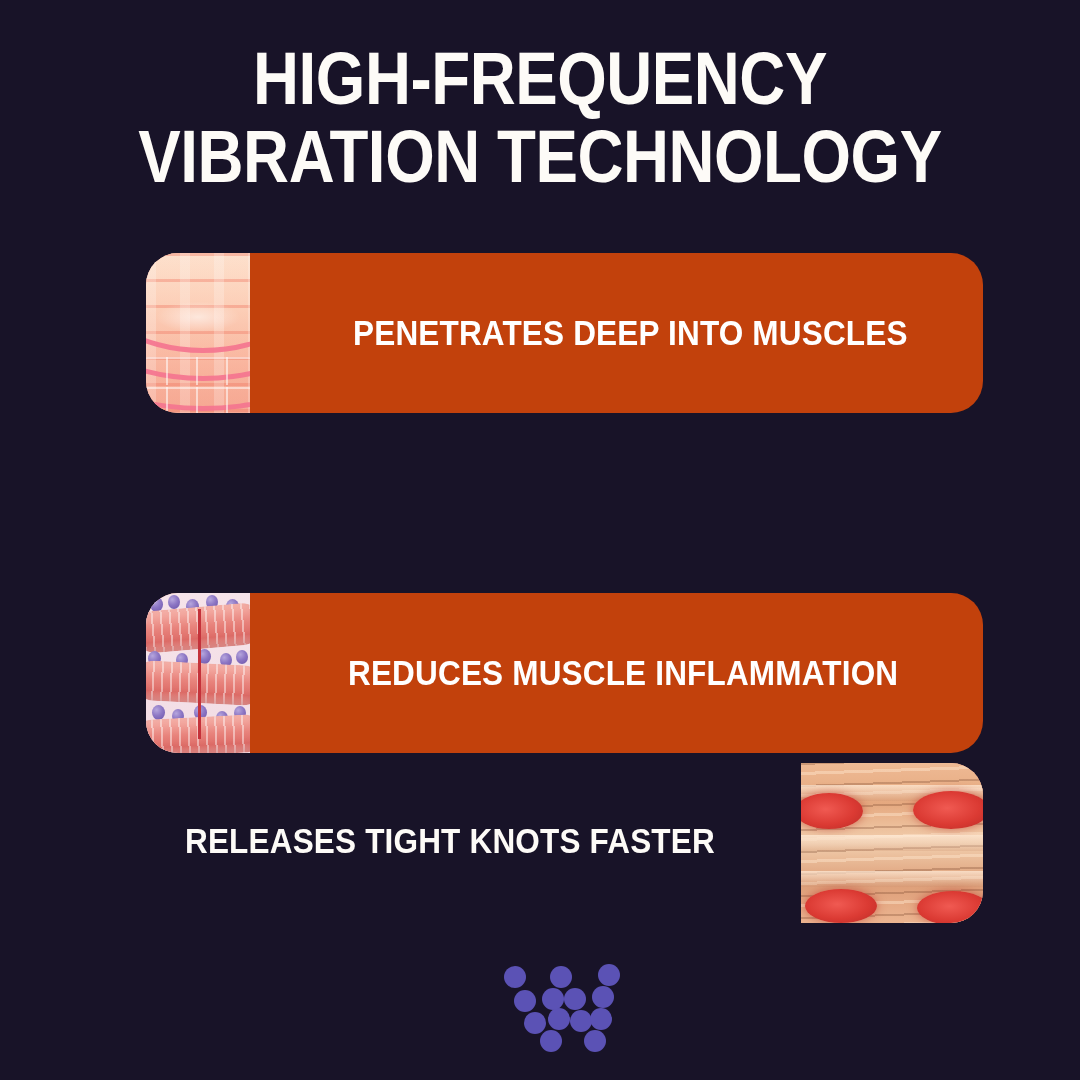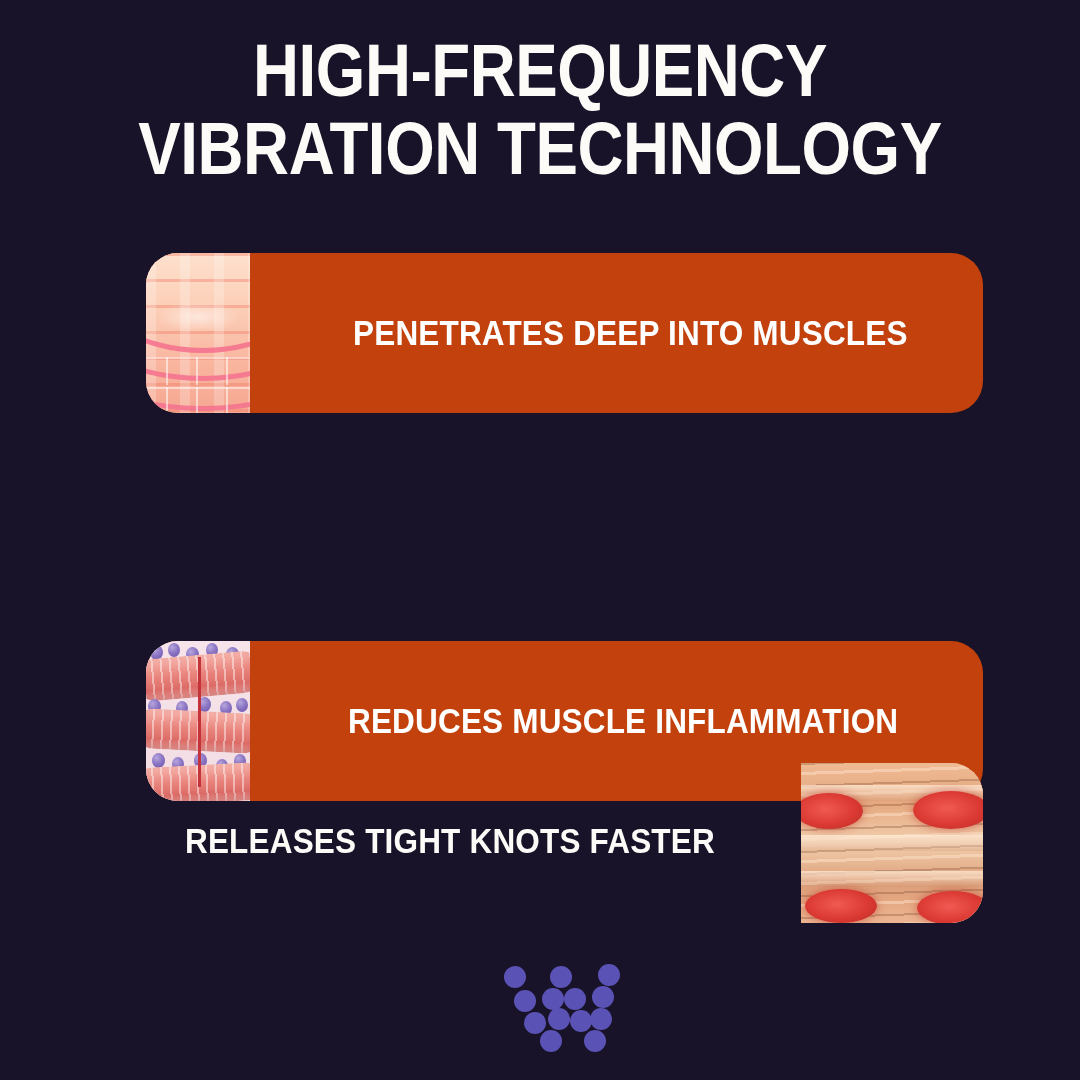--- a/index.html
+++ b/index.html
@@ -15,21 +15,21 @@
     width: 1080px;
     height: 1080px;
     background: #181328;
     overflow: hidden;
   }
 
   
   .title-block {
     position: absolute;
     left: 0;
-    top: 32px;
+    top: 40px;
     width: 1080px;
     text-align: center;
   }
   .title-line {
     display: block;
     color: #fdfbf7;
     font-family: "Liberation Sans", sans-serif;
     font-weight: bold;
     font-size: 74px;
     line-height: 78px;
@@ -224,21 +224,21 @@
         <div class="wave" style="width:300px; height:196px; margin-left:-150px; top:-78px;"></div>
         <div class="wave" style="width:372px; height:244px; margin-left:-186px; top:-96px;"></div>
         <div class="wave" style="width:448px; height:292px; margin-left:-224px; top:-112px;"></div>
         <div class="cellrow" style="top:104px;"></div>
         <div class="cellrow" style="top:134px;"></div>
       </div>
     </div>
   </div>
 
 
-  <div class="row" style="left:0; top:593px; width:972px;margin-top:48px;">
+  <div class="row" style="left:0; top:593px; width:972px;">
     <div class="bar" style="left:245px; width:738px; border-radius:0 32px 32px 0;">
       <span class="bar-text" style="margin-left:103px;">REDUCES MUSCLE INFLAMMATION</span>
     </div>
     <div class="thumb" style="left:146px; top:0; width:104px; height:160px; border-radius:32px 0 0 32px;">
       <div class="thumb-inner tex-inflam">
         <div class="pcell" style="left:4px;  top:4px;  width:13px; height:15px;"></div>
         <div class="pcell" style="left:22px; top:2px;  width:12px; height:14px;"></div>
         <div class="pcell" style="left:40px; top:6px;  width:13px; height:15px;"></div>
         <div class="pcell" style="left:60px; top:2px;  width:12px; height:14px;"></div>
         <div class="pcell" style="left:80px; top:6px;  width:13px; height:15px;"></div>

